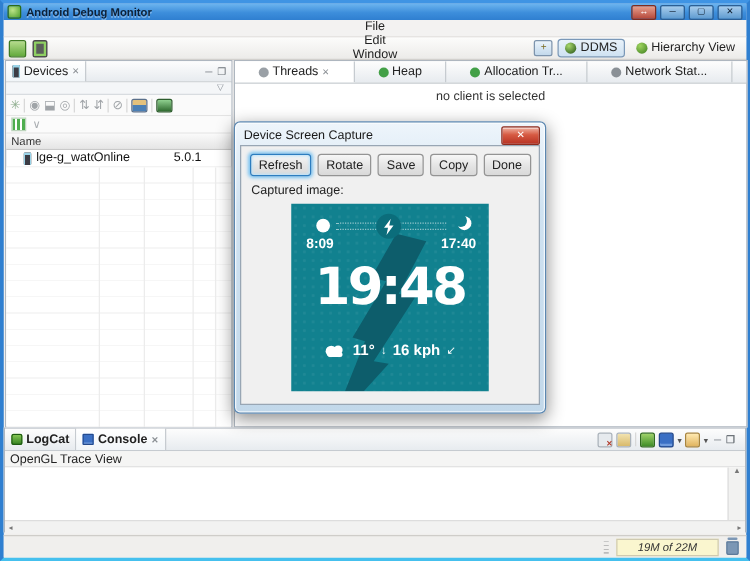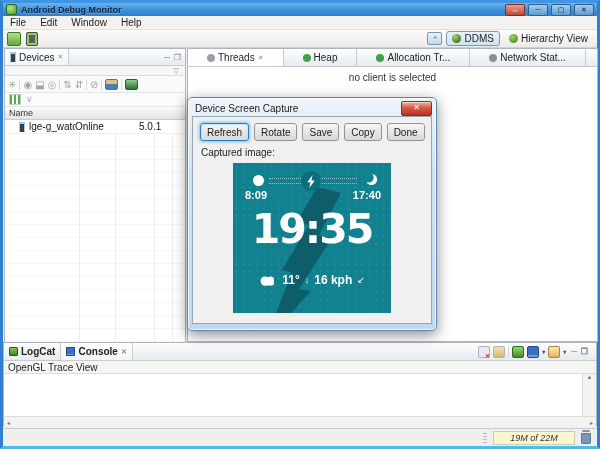--- a/index.html
+++ b/index.html
@@ -6,21 +6,21 @@
   body{width:600px;height:449px;position:relative;font-family:"Liberation Sans",sans-serif;background:#fff;overflow:hidden;}
   .frame{position:absolute;inset:0;border:3px solid #2f7fd0;border-top-color:#3f94e4;border-bottom-color:#45c0ee;background:#f0efed;}
   
   .titlebar{height:13px;background:linear-gradient(#6cb4ef,#3d8edb 55%,#2f7fd0);display:flex;align-items:center;padding:0 3px;}
   .win-icon{width:9px;height:9px;border-radius:2px;background:radial-gradient(circle at 35% 35%,#bce489,#4c9e2c);border:1px solid #2c6b18;margin-right:4px;flex:none;}
   .win-title{font-size:9px;font-weight:bold;color:#0d2036;text-shadow:0 1px 0 rgba(255,255,255,.35);white-space:nowrap;}
   .win-controls{margin-left:auto;display:flex;gap:3px;}
   .wc-btn{width:18px;height:10px;font-size:7px;line-height:9px;text-align:center;color:#0c1b2c;background:linear-gradient(#a9cdec,#5e9bd0);border:1px solid #2c5f94;border-radius:2px;cursor:default;}
   .wc-btn.red{background:linear-gradient(#e8a08e,#b5483a);border-color:#7e2c20;color:#fff;}
   
-  .menubar{height:13px;background:#f3f2f1;display:flex;align-items:center;font-size:10px;color:#222;border-bottom:1px solid #e2e0dd;}
+  .menubar{height:13px;background:#f3f2f1;display:flex;align-items:center;font-size:10px;color:#222;border-bottom:1px solid #e2e0dd;flex-direction:column;}
   .menu-item{padding:0 7px;}
   .toolbar{height:17px;background:linear-gradient(#fcfcfb,#ecebe9);border-bottom:1px solid #d2d0cd;display:flex;align-items:center;padding:0 4px;}
   .mi1{width:12px;height:12px;border:1px solid #3d7a22;border-radius:2px;background:linear-gradient(#b6dd8d,#63a93c);margin-right:5px;}
   .mi2{width:10px;height:12px;border:1px solid #4a4a4a;border-radius:2px;background:#5b5f5b;box-shadow:inset 0 0 0 2px #8fd063;margin-right:5px;}
   .persp{margin-left:auto;display:flex;align-items:center;gap:4px;font-size:10px;color:#222;}
   .persp-new{width:13px;height:11px;border:1px solid #7d94ad;border-radius:2px;background:linear-gradient(#eaf3fb,#c3d9ec);color:#7a6a1f;font-size:8px;line-height:10px;text-align:center;}
   .persp-btn{display:flex;align-items:center;gap:3px;padding:1px 5px;border-radius:3px;}
   .persp-btn.pressed{border:1px solid #7a98b8;background:linear-gradient(#e9f2fa,#cfe2f2);}
   .ddms-ball{width:9px;height:9px;border-radius:50%;background:radial-gradient(circle at 35% 30%,#a8d96c,#1f4d14);}
   .hv-ball{width:9px;height:9px;border-radius:50%;background:radial-gradient(circle at 35% 30%,#9fd45f,#3c7d1e);}
@@ -304,21 +304,21 @@
           <circle cx="3.6" cy="4.6" r="5.0" fill="#11818f"></circle>
         </svg>
       </div>
       <div class="badge">
         <svg width="10" height="13" viewBox="0 0 10 13">
           <polygon points="6.6,0 1.2,7.2 4.4,7.2 3.2,13 8.8,5.4 5.4,5.4" fill="#ffffff"></polygon>
         </svg>
       </div>
       <div class="sunrise">8:09</div>
       <div class="sunset">17:40</div>
-      <div class="bigtime">19:35</div>
+      <div class="bigtime">19:48</div>
       <div class="weather">
         <svg width="18" height="11" viewBox="0 0 18 11">
           <circle cx="6" cy="6" r="4.5" fill="#ffffff"></circle>
           <circle cx="11.5" cy="5" r="3.6" fill="#ffffff"></circle>
           <rect x="3" y="6.5" width="12" height="4" rx="2" fill="#ffffff"></rect>
         </svg>
         <span>11°</span>
           <span class="arrowlet">↓</span>
         <span>16 kph</span>
           <span class="arrowlet">↙</span>

